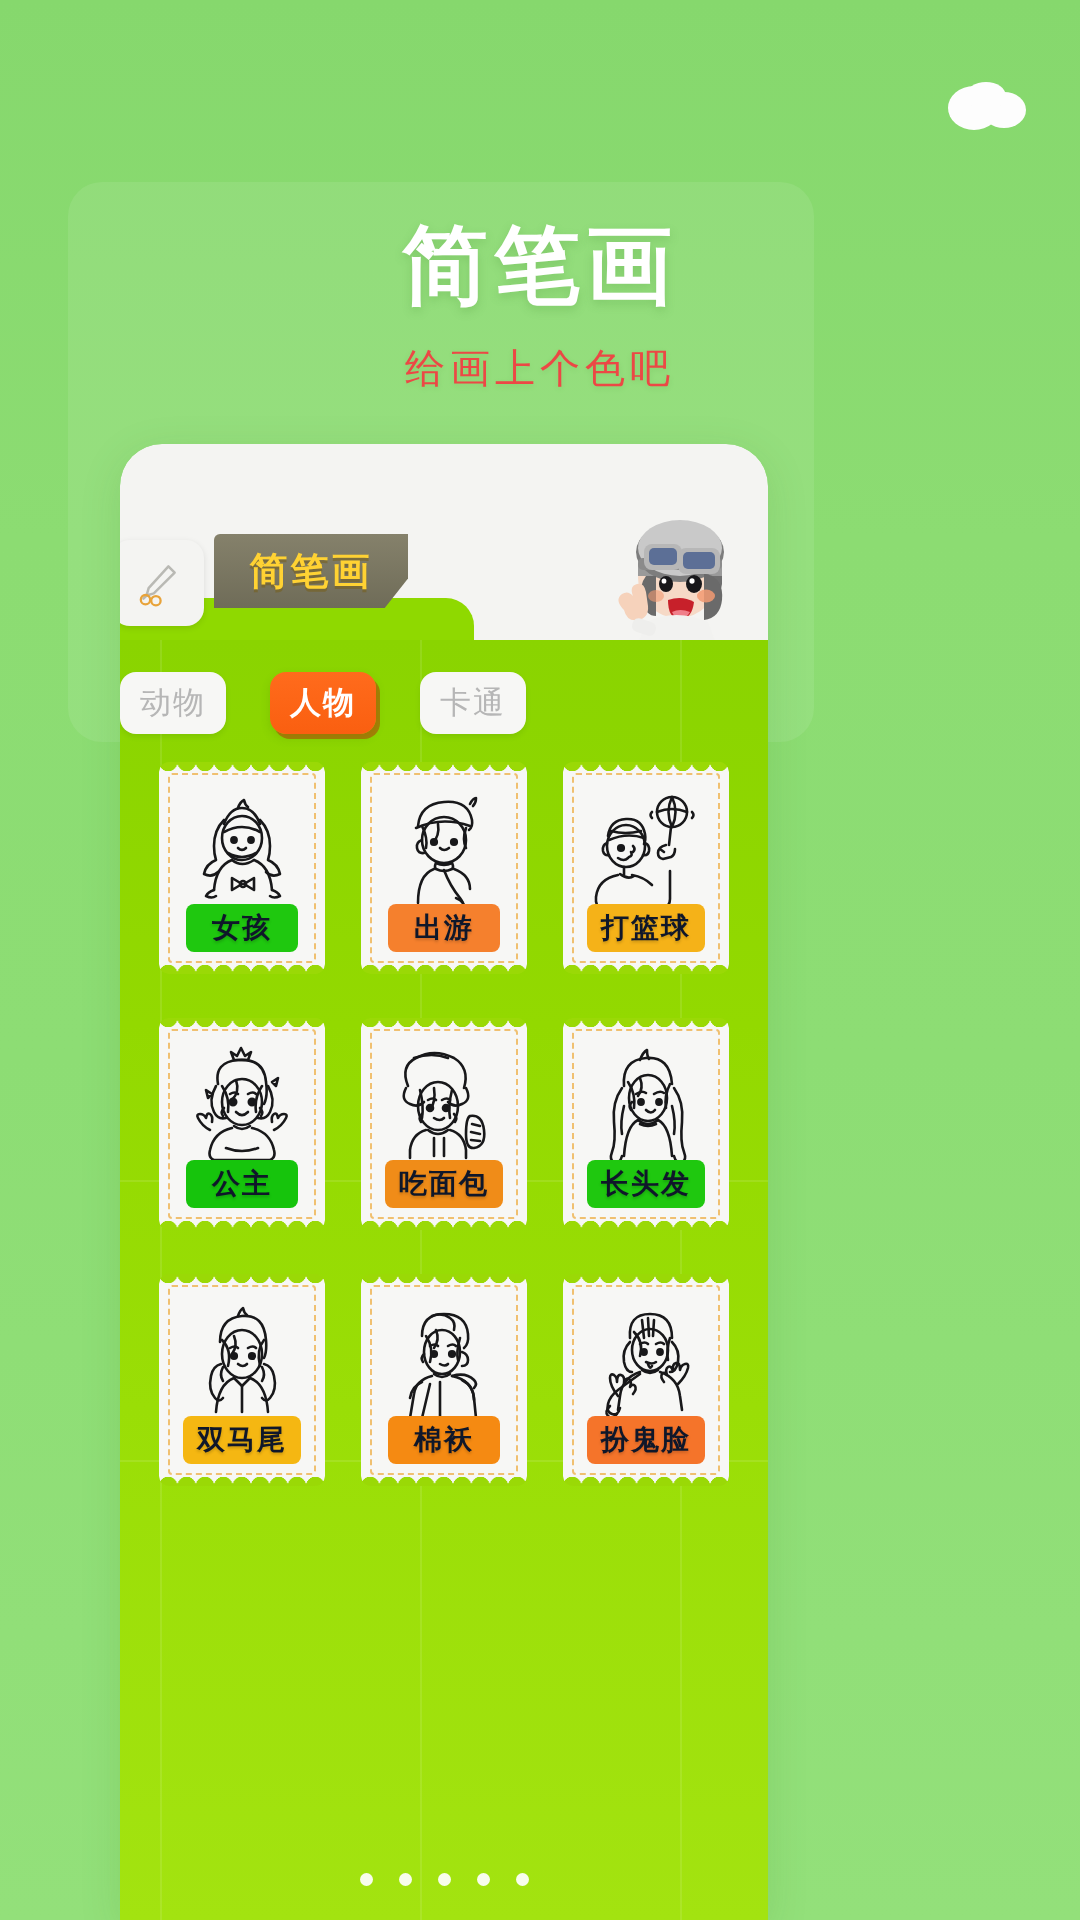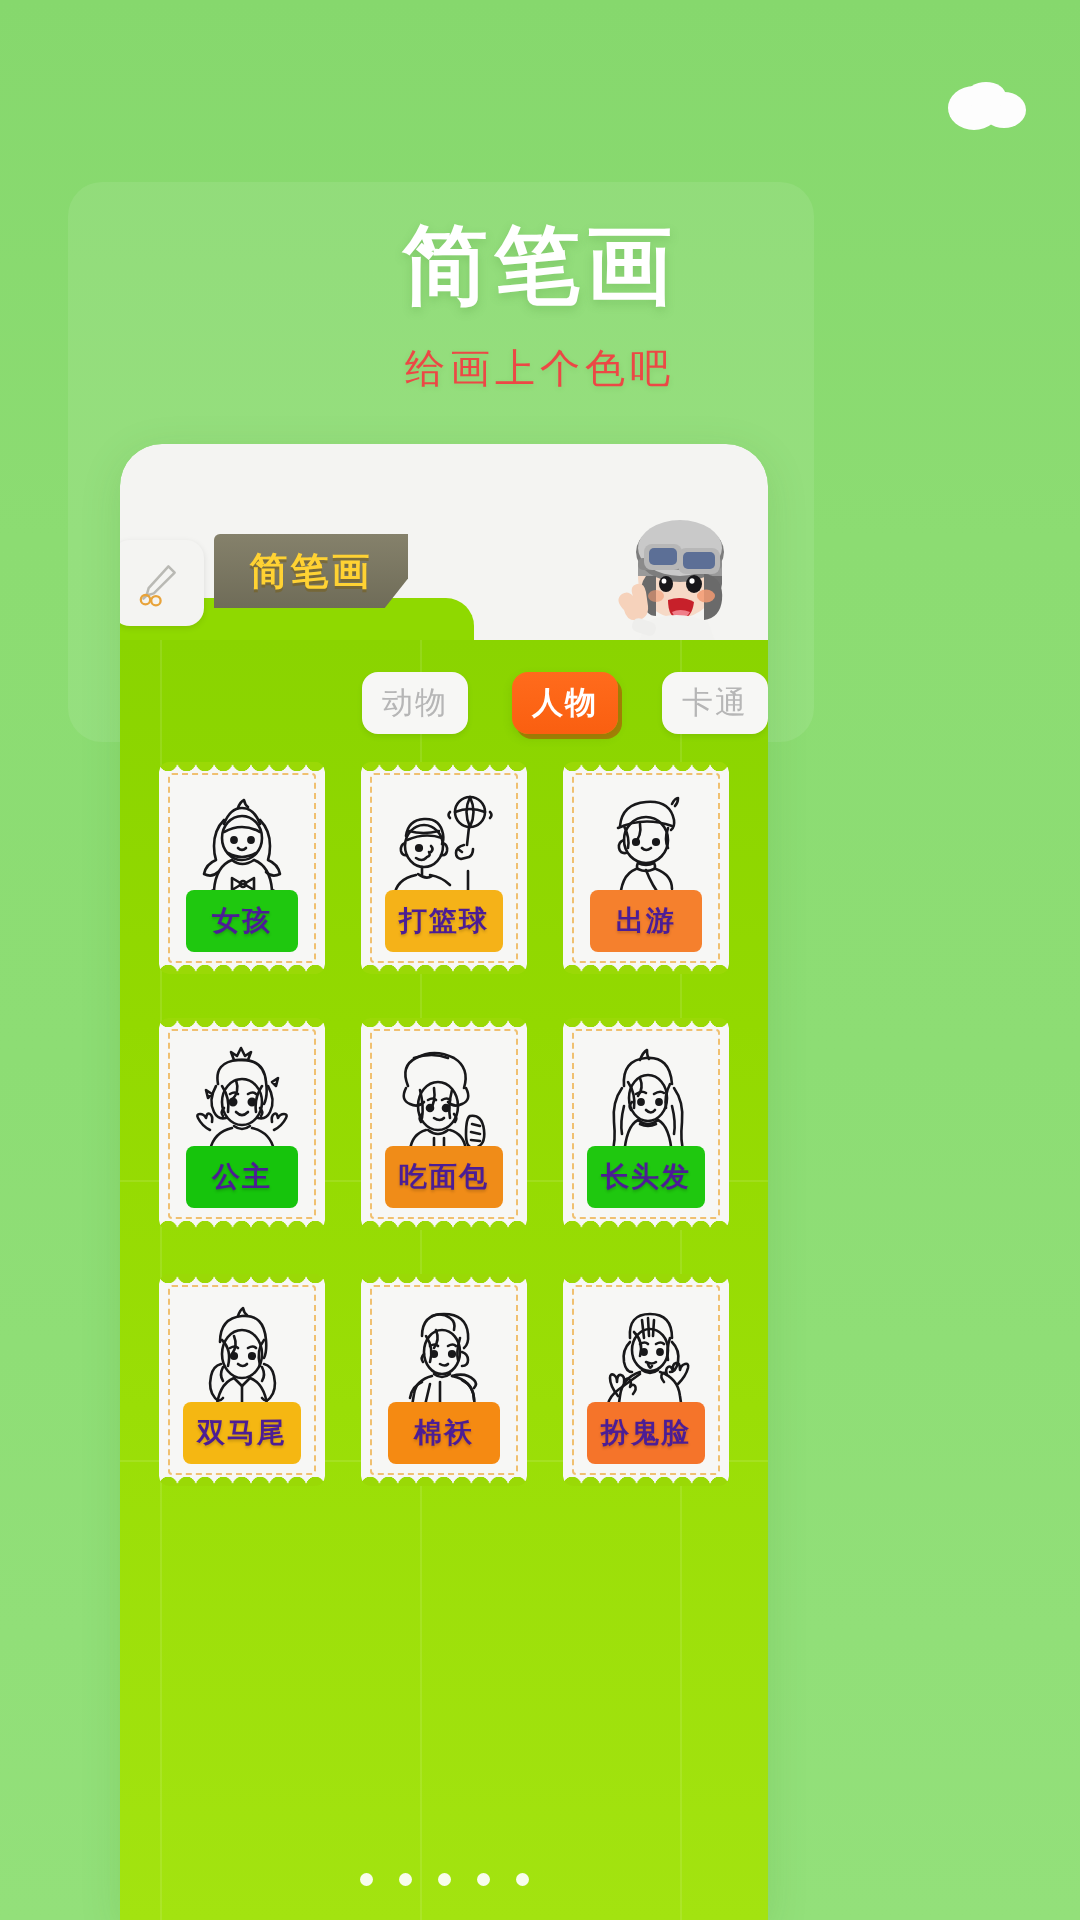--- a/index.html
+++ b/index.html
@@ -104,21 +104,21 @@
     background: linear-gradient(180deg, #8ad400 0%, #93d900 30%, #9ade06 60%, #a3e310 100%);
     overflow: hidden;
   }
   
   .blueprint { position: absolute; inset: 0; opacity: 0.10; }
   .blueprint span { position: absolute; background: #ffffff; }
 
   
   .tabs {
     position: absolute; left: 0; right: 0; top: 32px;
-    display: flex; justify-content: flex-end; gap: 44px;
+    display: flex; justify-content: flex-start; gap: 44px;
   }
   .tab {
     width: 106px; height: 62px;
     border-radius: 16px;
     display: flex; align-items: center; justify-content: center;
     font-size: 31px; letter-spacing: 2px;
   }
   .tab.inactive {
     background: #f7f7f5; color: #b6b6b6;
     box-shadow: 0 3px 5px rgba(60,110,10,0.14);
@@ -174,24 +174,24 @@
     pointer-events: none;
   }
   .card .art {
     margin-top: 16px;
     width: 132px; height: 124px;
     display: flex; align-items: center; justify-content: center;
   }
   .card .art svg { width: 100%; height: 100%; }
   .card-label {
     position: absolute; bottom: 22px;
-    min-width: 112px; height: 62px; padding: 0 14px;
+    min-width: 112px; height: 48px; padding: 0 14px;
     border-radius: 8px;
     display: flex; align-items: center; justify-content: center;
-    color: #4c1d95; font-size: 28px; font-weight: 700; letter-spacing: 2px;
+    color: #0f172a; font-size: 28px; font-weight: 700; letter-spacing: 2px;
     text-shadow: 0 2px 3px rgba(0,0,0,0.18);
   }
 
   
   .dots {
     position: absolute; left: 0; right: 0; bottom: 34px;
     display: flex; justify-content: center; gap: 26px;
   }
   .dot { width: 13px; height: 13px; border-radius: 50%; background: #ffffff; opacity: 0.92; }
 </style>
@@ -311,20 +311,50 @@
               <path d="M38 100 q-6 2 -8 6 q6 3 10 0"></path>
               <path d="M96 100 q6 2 8 6 q-6 3 -10 0"></path>
               <path d="M56 70 q10 8 22 0"></path>
               <path d="M56 88 l10 6 l-10 6 z"></path>
               <path d="M78 88 l-10 6 l10 6 z"></path>
               <circle cx="67" cy="94" r="3"></circle>
             </g>
           </svg>
         </div>
         <div class="card-label" style="background:#1fc80f">女孩</div>
+      </div>
+
+      <div class="card">
+        <div class="scallop-top"></div>
+        <div class="scallop-bottom"></div>
+        <div class="dashed"></div>
+        <div class="art">
+          <svg viewBox="0 0 132 124">
+            <g fill="none" stroke="#18181a" stroke-width="2.6" stroke-linecap="round" stroke-linejoin="round">
+              <path d="M40 36 q2 -22 26 -24 q24 -2 28 18 q1 7 -3 10"></path>
+              <path d="M92 14 q3 -6 6 -6 q0 5 -3 8"></path>
+              <path d="M38 38 q26 -12 54 -2"></path>
+              <ellipse cx="66" cy="50" rx="22" ry="23"></ellipse>
+              <path d="M44 36 q6 12 4 22"></path>
+              <path d="M60 34 q2 12 -6 20"></path>
+              <path d="M88 38 q-4 12 0 20"></path>
+              <circle cx="56" cy="52" r="2.8" fill="#18181a"></circle>
+              <circle cx="76" cy="52" r="2.8" fill="#18181a"></circle>
+              <path d="M62 58 q4 4 9 0"></path>
+              <path d="M44 50 q-6 2 -5 8 q1 6 7 5"></path>
+              <path d="M58 73 q8 4 16 0"></path>
+              <path d="M58 73 q-2 4 0 6 q8 4 16 0 q2 -2 0 -6"></path>
+              <path d="M56 79 q-16 6 -16 34"></path>
+              <path d="M76 79 q16 6 16 20"></path>
+              <path d="M66 80 q6 16 16 28 q6 8 2 12 q-6 4 -12 -4"></path>
+              <path d="M78 108 q10 4 8 12"></path>
+            </g>
+          </svg>
+        </div>
+        <div class="card-label" style="background:#f5802d">出游</div>
       </div>
 
       <div class="card">
         <div class="scallop-top"></div>
         <div class="scallop-bottom"></div>
         <div class="dashed"></div>
         <div class="art">
           <svg viewBox="0 0 132 124">
             <g fill="none" stroke="#18181a" stroke-width="2.6" stroke-linecap="round" stroke-linejoin="round">
               <circle cx="92" cy="22" r="15"></circle>
@@ -356,50 +386,20 @@
         <div class="card-label" style="background:#f5b218">打篮球</div>
       </div>
 
       <div class="card">
         <div class="scallop-top"></div>
         <div class="scallop-bottom"></div>
         <div class="dashed"></div>
         <div class="art">
           <svg viewBox="0 0 132 124">
             <g fill="none" stroke="#18181a" stroke-width="2.6" stroke-linecap="round" stroke-linejoin="round">
-              <path d="M40 36 q2 -22 26 -24 q24 -2 28 18 q1 7 -3 10"></path>
-              <path d="M92 14 q3 -6 6 -6 q0 5 -3 8"></path>
-              <path d="M38 38 q26 -12 54 -2"></path>
-              <ellipse cx="66" cy="50" rx="22" ry="23"></ellipse>
-              <path d="M44 36 q6 12 4 22"></path>
-              <path d="M60 34 q2 12 -6 20"></path>
-              <path d="M88 38 q-4 12 0 20"></path>
-              <circle cx="56" cy="52" r="2.8" fill="#18181a"></circle>
-              <circle cx="76" cy="52" r="2.8" fill="#18181a"></circle>
-              <path d="M62 58 q4 4 9 0"></path>
-              <path d="M44 50 q-6 2 -5 8 q1 6 7 5"></path>
-              <path d="M58 73 q8 4 16 0"></path>
-              <path d="M58 73 q-2 4 0 6 q8 4 16 0 q2 -2 0 -6"></path>
-              <path d="M56 79 q-16 6 -16 34"></path>
-              <path d="M76 79 q16 6 16 20"></path>
-              <path d="M66 80 q6 16 16 28 q6 8 2 12 q-6 4 -12 -4"></path>
-              <path d="M78 108 q10 4 8 12"></path>
-            </g>
-          </svg>
-        </div>
-        <div class="card-label" style="background:#f5802d">出游</div>
-      </div>
-
-      <div class="card">
-        <div class="scallop-top"></div>
-        <div class="scallop-bottom"></div>
-        <div class="dashed"></div>
-        <div class="art">
-          <svg viewBox="0 0 132 124">
-            <g fill="none" stroke="#18181a" stroke-width="2.6" stroke-linecap="round" stroke-linejoin="round">
               <path d="M58 14 l-3 -8 l6 4 l4 -8 l4 8 l6 -4 l-3 8 z"></path>
               <path d="M42 38 q-4 -22 20 -24 q26 -2 28 22 q2 14 -2 22"></path>
               <path d="M40 40 q-8 14 -2 26 q4 8 12 6"></path>
               <path d="M92 40 q8 14 2 26 q-4 8 -12 6"></path>
               <ellipse cx="66" cy="56" rx="20" ry="23"></ellipse>
               <path d="M46 40 q8 12 6 26"></path>
               <path d="M86 40 q-8 12 -6 26"></path>
               <path d="M60 34 q4 12 -4 20"></path>
               <circle cx="57" cy="56" r="3.2" fill="#18181a"></circle>
               <circle cx="76" cy="56" r="3.2" fill="#18181a"></circle>

